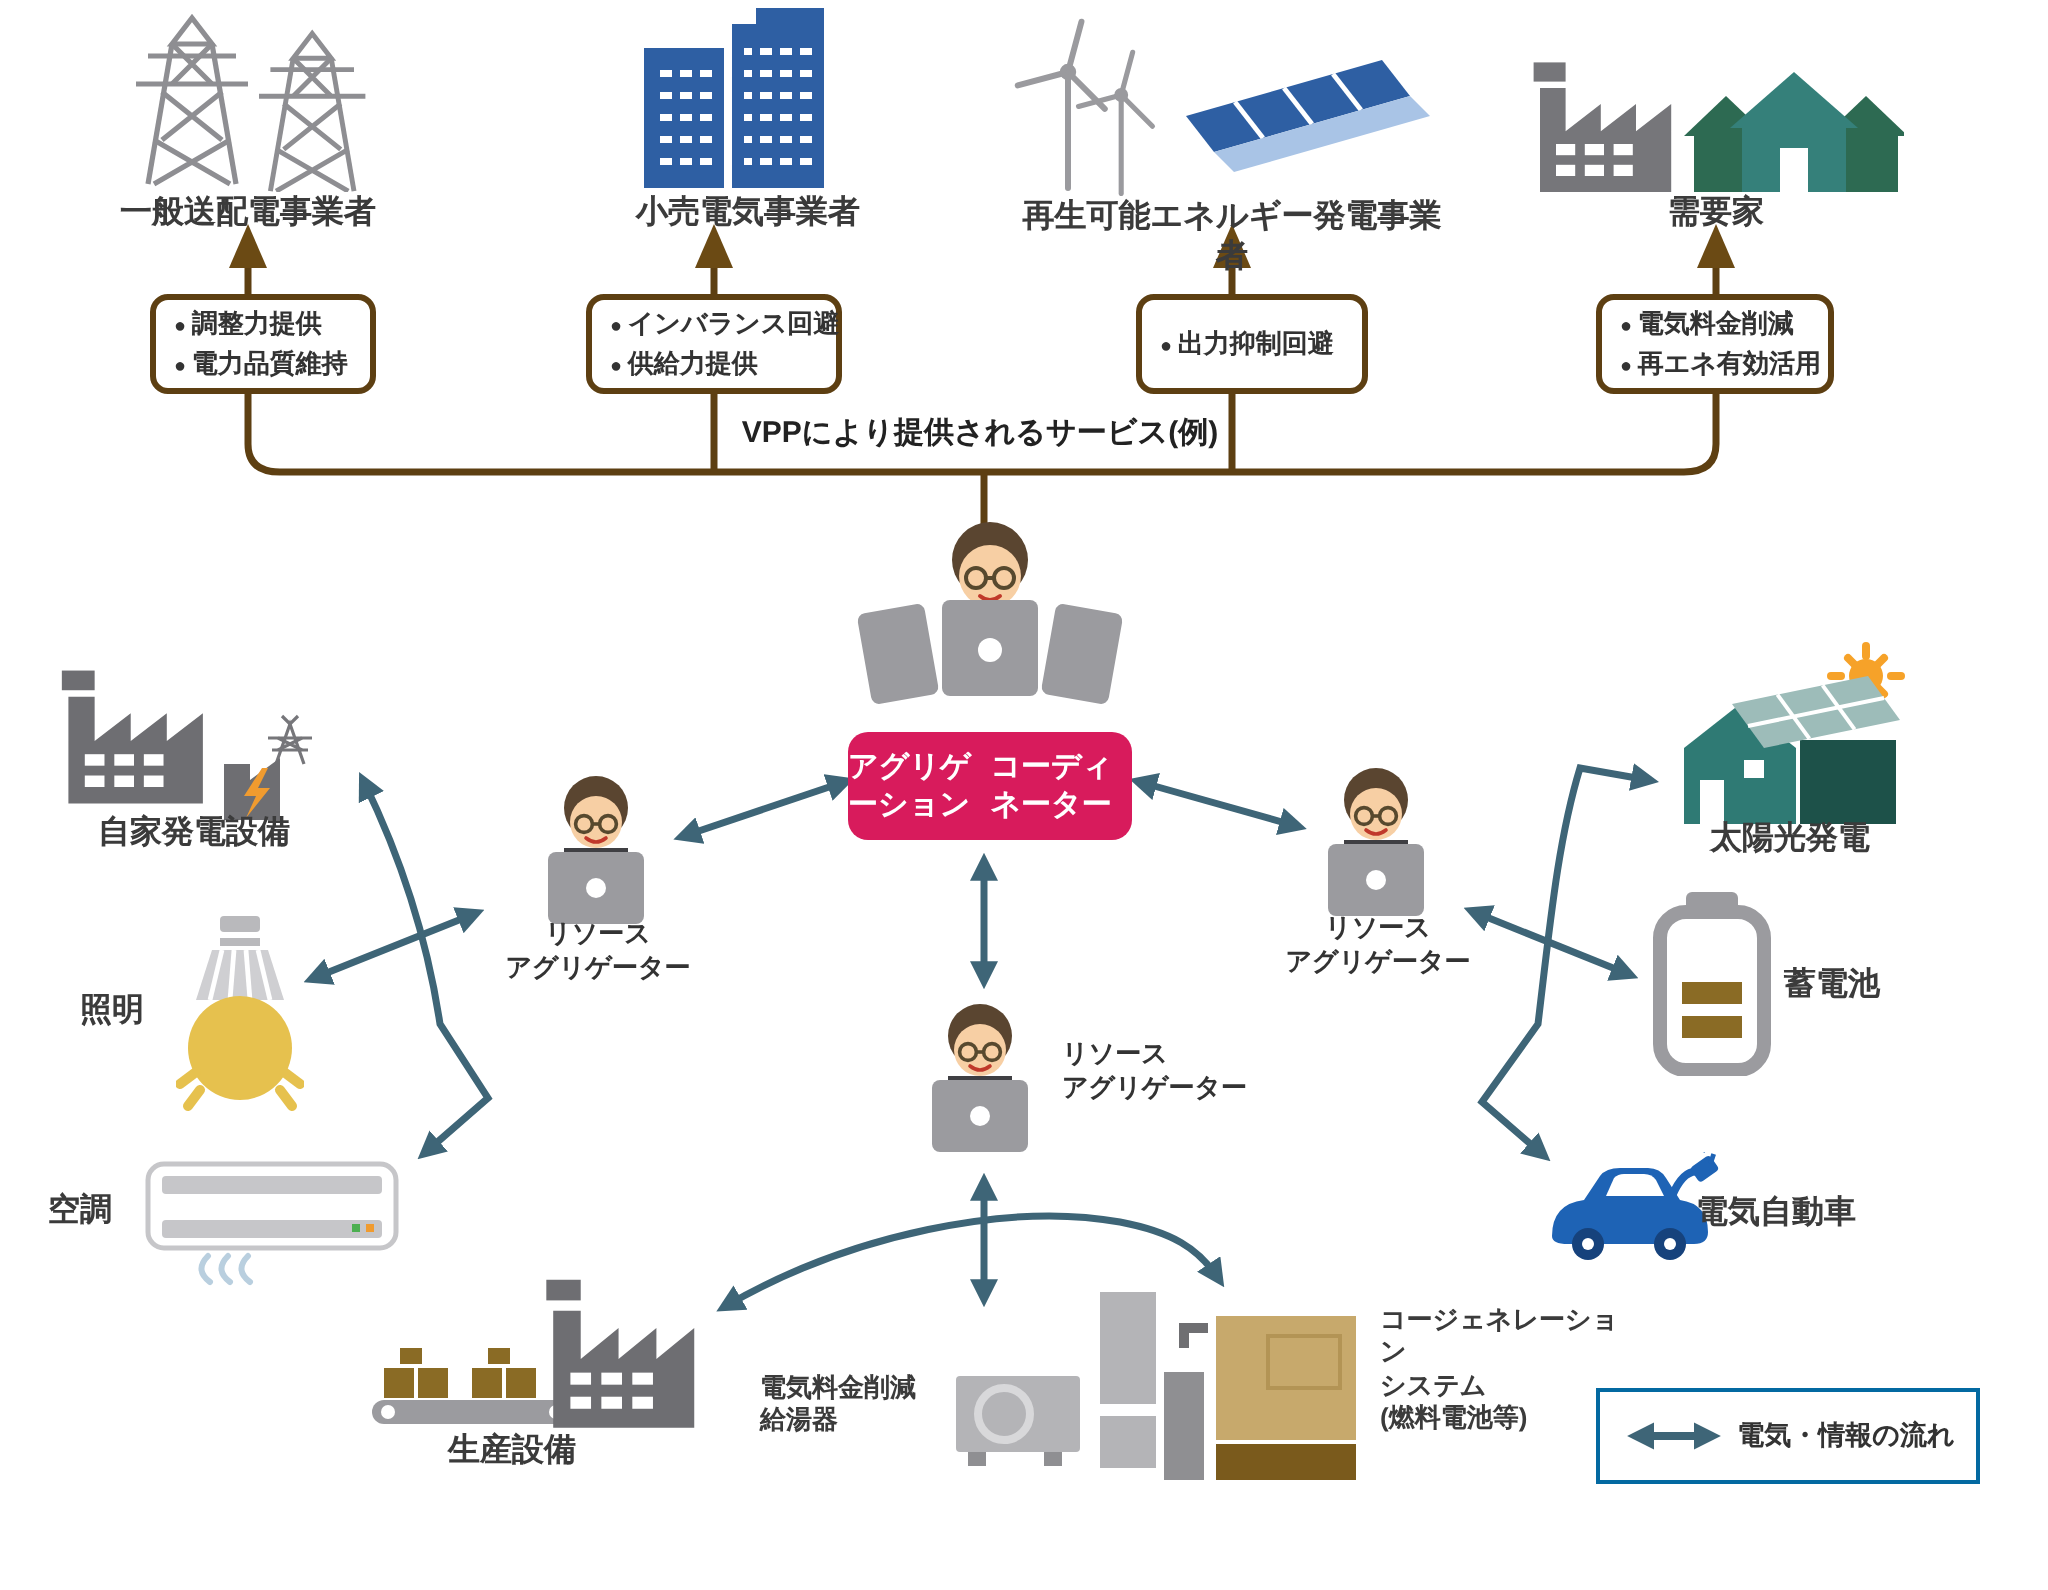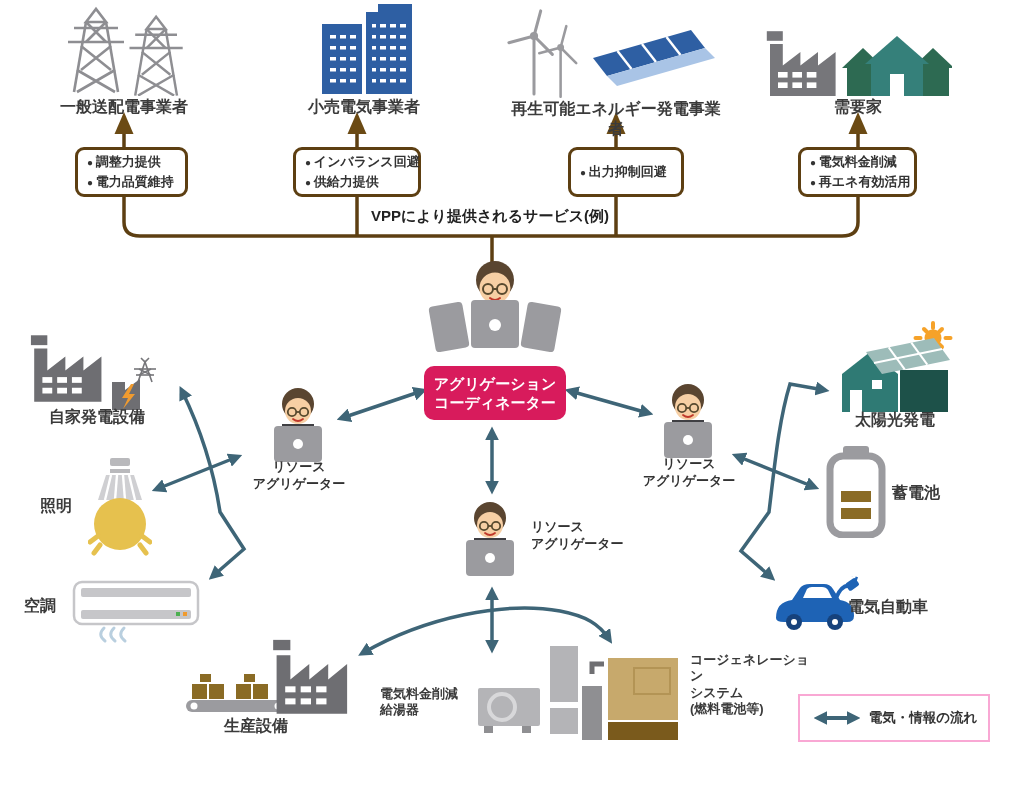--- a/index.html
+++ b/index.html
@@ -11,24 +11,24 @@
   .right{}
   .svc-box{position:absolute;margin:0;padding:4px 9px;list-style:none;background:#fff;
            border:3px solid #5d3f12;border-radius:9px;font-weight:700;font-size:13px;color:#333;
            display:flex;flex-direction:column;justify-content:center;box-sizing:border-box;
            height:50px;z-index:3;line-height:1.55;white-space:nowrap;}
   .svc-box li::before{content:"● ";font-size:10px;}
   .bracket-label{position:absolute;left:366px;top:203px;width:248px;height:26px;z-index:3;
            background:#fff;display:flex;align-items:center;justify-content:center;
            font-weight:700;font-size:15px;color:#222;white-space:nowrap;}
   .coord-box{position:absolute;left:424px;top:366px;width:142px;height:54px;background:#d81b5c;
-           border-radius:10px;z-index:3;display:flex;flex-direction:column;align-items:center;
+           border-radius:10px;z-index:3;display:flex;flex-direction:row;align-items:center;
            justify-content:center;color:#fff;font-weight:700;font-size:15px;line-height:1.3;}
   .ra-label{position:absolute;z-index:3;font-weight:700;font-size:13px;color:#333;line-height:1.3;}
-  .legend{position:absolute;left:798px;top:694px;width:192px;height:48px;border:2px solid #f9a8d4;
+  .legend{position:absolute;left:798px;top:694px;width:192px;height:48px;border:2px solid #0369a1;
            background:#fff;z-index:3;display:flex;align-items:center;justify-content:center;gap:6px;
            box-sizing:border-box;}
   .legend-text{font-weight:700;font-size:13.5px;color:#333;}
   #footer-bar{position:absolute;left:0;top:753px;width:1024px;height:42px;background:#000;z-index:4;}
   #footer-link{position:absolute;left:588px;top:8px;width:400px;text-align:center;
            font-weight:700;font-size:17px;color:#1457d5;text-decoration:underline;cursor:pointer;}
   svg{display:block;}
   .icon{z-index:2;}
 </style>
 </head>
@@ -149,21 +149,21 @@
         <rect x="155" y="42" width="32" height="28"></rect>
     </g>
     <g fill="#35807a">
       <polygon points="103,38 135,10 167,38"></polygon>
         <rect x="109" y="38" width="52" height="32"></rect>
     </g>
     <rect x="128" y="48" width="14" height="22" fill="#fff"></rect>
   </svg>
 
   <div class="lbl center" style="left:54px;top:97px;width:140px">一般送配電事業者</div>
-  <div class="lbl center" style="left:294px;top:97px;width:140px">小売電気事業者</div>
+  <div class="lbl center" style="left:304px;top:97px;width:140px">小売電気事業者</div>
   <div class="lbl center" style="left:506px;top:99px;width:220px">再生可能エネルギー発電事業者</div>
   <div class="lbl center" style="left:788px;top:97px;width:140px">需要家</div>
 
   <ul class="svc-box" style="left:75px;top:147px;width:113px">
     <li>調整力提供</li>
     <li>電力品質維持</li>
   </ul>
   <ul class="svc-box" style="left:293px;top:147px;width:128px">
     <li>インバランス回避</li>
     <li>供給力提供</li>

